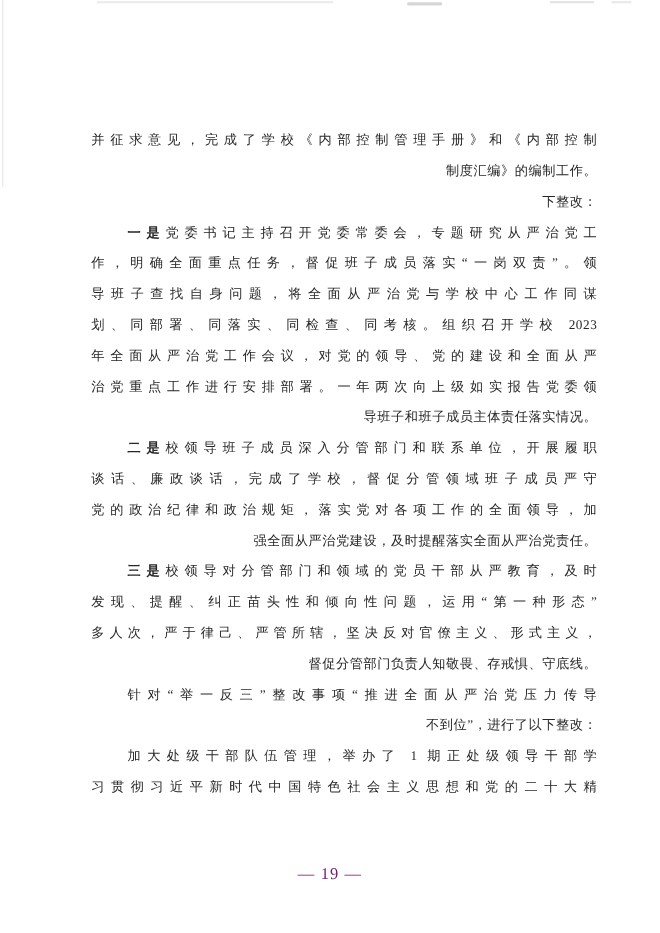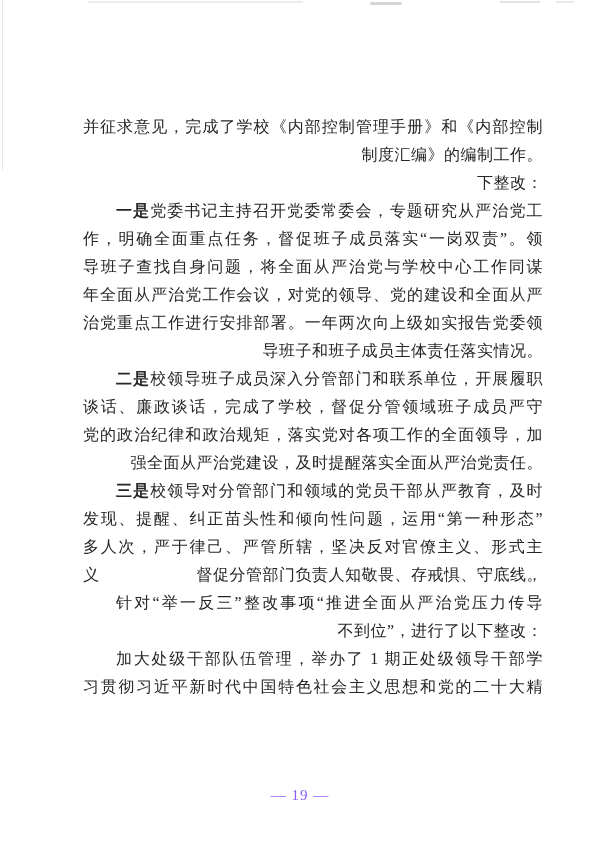--- a/index.html
+++ b/index.html
@@ -28,21 +28,21 @@
   .page-text {
     position: absolute;
     left: 83px;
     top: 113px;
     width: 460px;
     color: #262626;
   }
   .ln {
     height: 28px;
     line-height: 28px;
-    font-size: 16px;
+    font-size: 12px;
     white-space: nowrap;
     letter-spacing: 0.5px;
   }
   .ln.fill {
     white-space: normal;
     text-align: justify;
     text-align-last: justify;
   }
   .ln.end { text-align: right; }
   .ln.indent { padding-left: 33px; }
@@ -50,21 +50,21 @@
 
   .footer {
     position: absolute;
     left: 0;
     top: 786px;
     width: 600px;
     height: 18px;
     line-height: 18px;
     text-align: center;
     font-size: 15px;
-    color: #8b5cf6;
+    color: #701a75;
     letter-spacing: 1px;
   }
 </style>
 </head>
 <body>
 
 <div class="page">
 
   <div class="artifact scan-line-a"></div>
   <div class="artifact scan-line-b"></div>
@@ -72,20 +72,21 @@
   <div class="artifact scan-line-d"></div>
   <div class="artifact scan-edge-left"></div>
 
   <div class="page-text">
     <div class="ln fill">并征求意见，完成了学校《内部控制管理手册》和《内部控制</div>
     <div class="ln end">制度汇编》的编制工作。</div>
     <div class="ln end">下整改：</div>
     <div class="ln fill indent"><b>一是</b><span>党委书记主持召开党委常委会，专题研究从严治党工</span></div>
     <div class="ln fill">作，明确全面重点任务，督促班子成员落实“一岗双责”。领</div>
     <div class="ln fill">导班子查找自身问题，将全面从严治党与学校中心工作同谋</div>
+    <div class="ln fill">划、同部署、同落实、同检查、同考核。组织召开学校 2023</div>
     <div class="ln fill">年全面从严治党工作会议，对党的领导、党的建设和全面从严</div>
     <div class="ln fill">治党重点工作进行安排部署。一年两次向上级如实报告党委领</div>
     <div class="ln end">导班子和班子成员主体责任落实情况。</div>
     <div class="ln fill indent"><b>二是</b><span>校领导班子成员深入分管部门和联系单位，开展履职</span></div>
     <div class="ln fill">谈话、廉政谈话，完成了学校，督促分管领域班子成员严守</div>
     <div class="ln fill">党的政治纪律和政治规矩，落实党对各项工作的全面领导，加</div>
     <div class="ln end">强全面从严治党建设，及时提醒落实全面从严治党责任。</div>
     <div class="ln fill indent"><b>三是</b><span>校领导对分管部门和领域的党员干部从严教育，及时</span></div>
     <div class="ln fill">发现、提醒、纠正苗头性和倾向性问题，运用“第一种形态”</div>
     <div class="ln fill">多人次，严于律己、严管所辖，坚决反对官僚主义、形式主义，</div>

